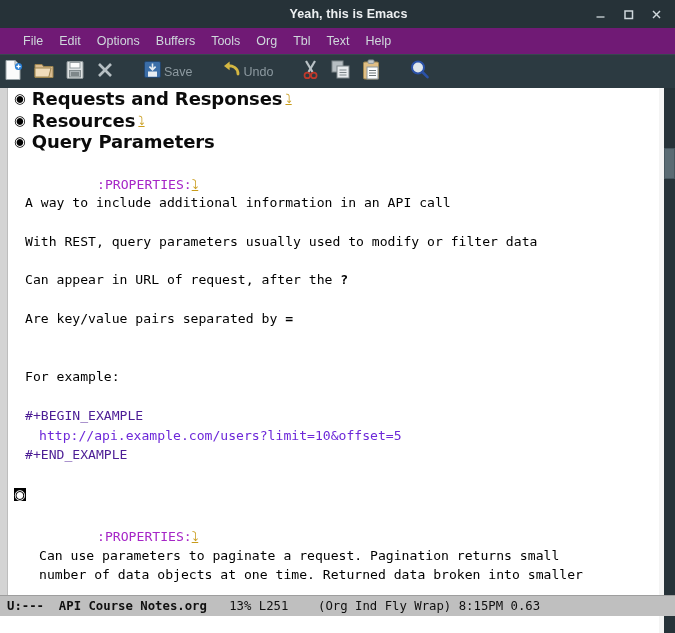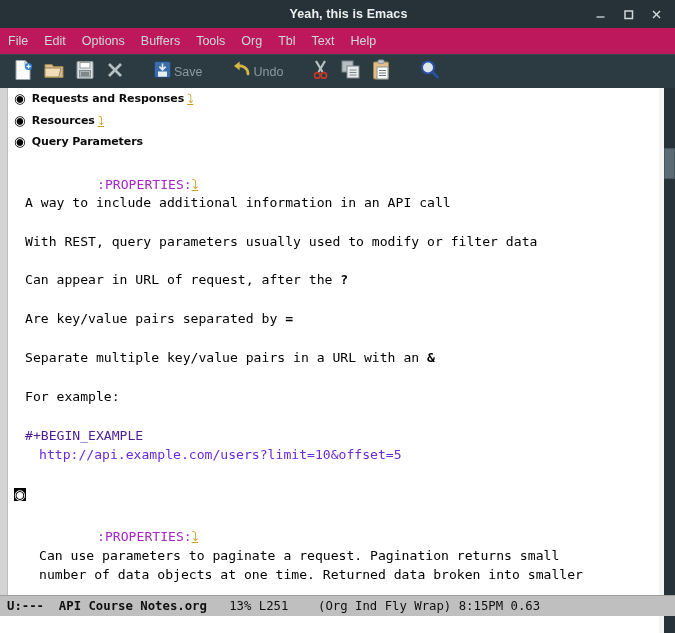--- a/index.html
+++ b/index.html
@@ -45,42 +45,41 @@
     color: #cfd8dc;
     font-size: 13px;
     line-height: 1;
   }
   .wbtn svg { display:block; }
 
   
   #menubar {
     position: absolute; left: 0; top: 28px;
     width: 675px; height: 26px;
-    background: #be185d;
-    display: flex; align-items: center;
-    padding-left: 0;
+    background: #701a75;
+    display: flex; align-items: center;
+    padding-left: 15px;
     box-sizing: border-box;
   }
   .menu-item {
     color: #cfd8dc;
     font-size: 12.5px;
     padding: 0 8px;
     line-height: 26px;
     white-space: nowrap;
   }
 
   
   #toolbar {
     position: absolute; left: 0; top: 54px;
     width: 675px; height: 34px;
     background: #2c3a41;
     border-top: 1px solid #37474f;
     display: flex; align-items: center;
     box-sizing: border-box;
-    padding-left: 10px;
   }
   .tb {
     display: flex; align-items: center;
     height: 34px;
     margin-right: 4px;
     padding: 0 3px;
   }
   .tb .lbl {
     color: #8d9aa1;
     font-size: 12.5px;
@@ -135,21 +134,21 @@
     margin-right: 6px;
     line-height: 1;
   }
   .bullet.cursor {
     background: #000000;
     color: #ffffff;
   }
   .htext {
     font-family: "DejaVu Sans", sans-serif;
     font-weight: bold;
-    font-size: 11px;
+    font-size: 18px;
     color: #0b0b0b;
     letter-spacing: -.1px;
   }
   .fold {
     color: #c89b1a;
     font-family: "DejaVu Sans", sans-serif;
     font-size: 12.5px;
     text-decoration: underline;
     text-decoration-color: #c89b1a;
     margin-left: 3px;
@@ -422,28 +421,28 @@
 
       <div class="ln">With REST, query parameters usually used to modify or filter data</div>
       <div class="ln blank">&nbsp;</div>
 
       <div class="ln"><span>Can appear in URL of request, after the </span><span class="bolded">?</span></div>
       <div class="ln blank">&nbsp;</div>
 
       <div class="ln"><span>Are key/value pairs separated by </span><span class="bolded">=</span></div>
       <div class="ln blank">&nbsp;</div>
 
-      <div class="ln"><span>Separate multiple key/value pairs in a URL with an </span><span class="bolded">&amp;</span></div>
       <div class="ln blank">&nbsp;</div>
 
       <div class="ln">For example:</div>
       <div class="ln blank">&nbsp;</div>
 
       <div class="ln org-block-kw">#+BEGIN_EXAMPLE</div>
       <div class="ln org-example-text indent2">http://api.example.com/users?limit=10&amp;offset=5</div>
+      <div class="ln org-block-kw">#+END_EXAMPLE</div>
 
       <div class="ln blank">&nbsp;</div>
 
       <div class="hline">
         <span class="bullet cursor">◉</span>
       </div>
 
       <div class="sub-props">
         <span>:PROPERTIES:</span><span class="props-fold">⤵</span>
       </div>

